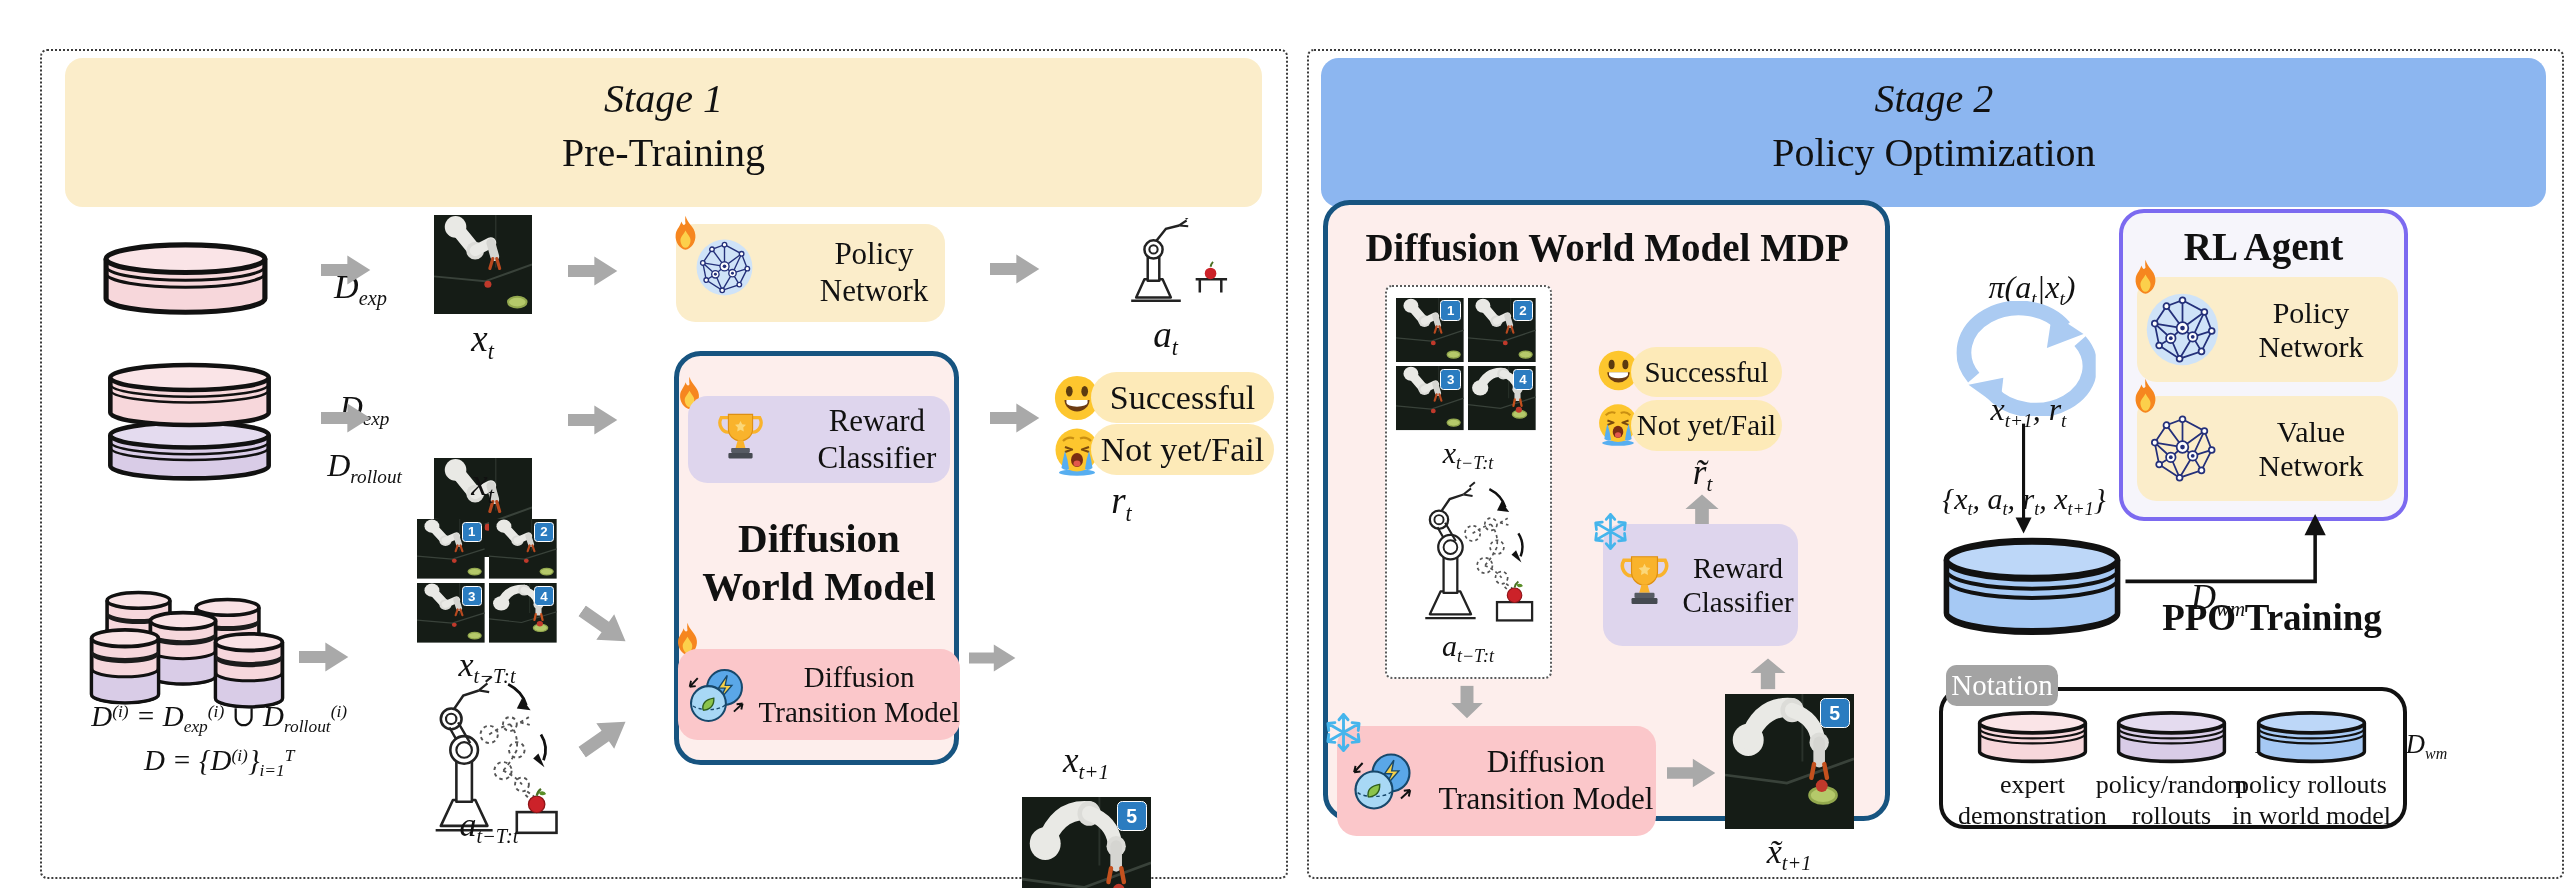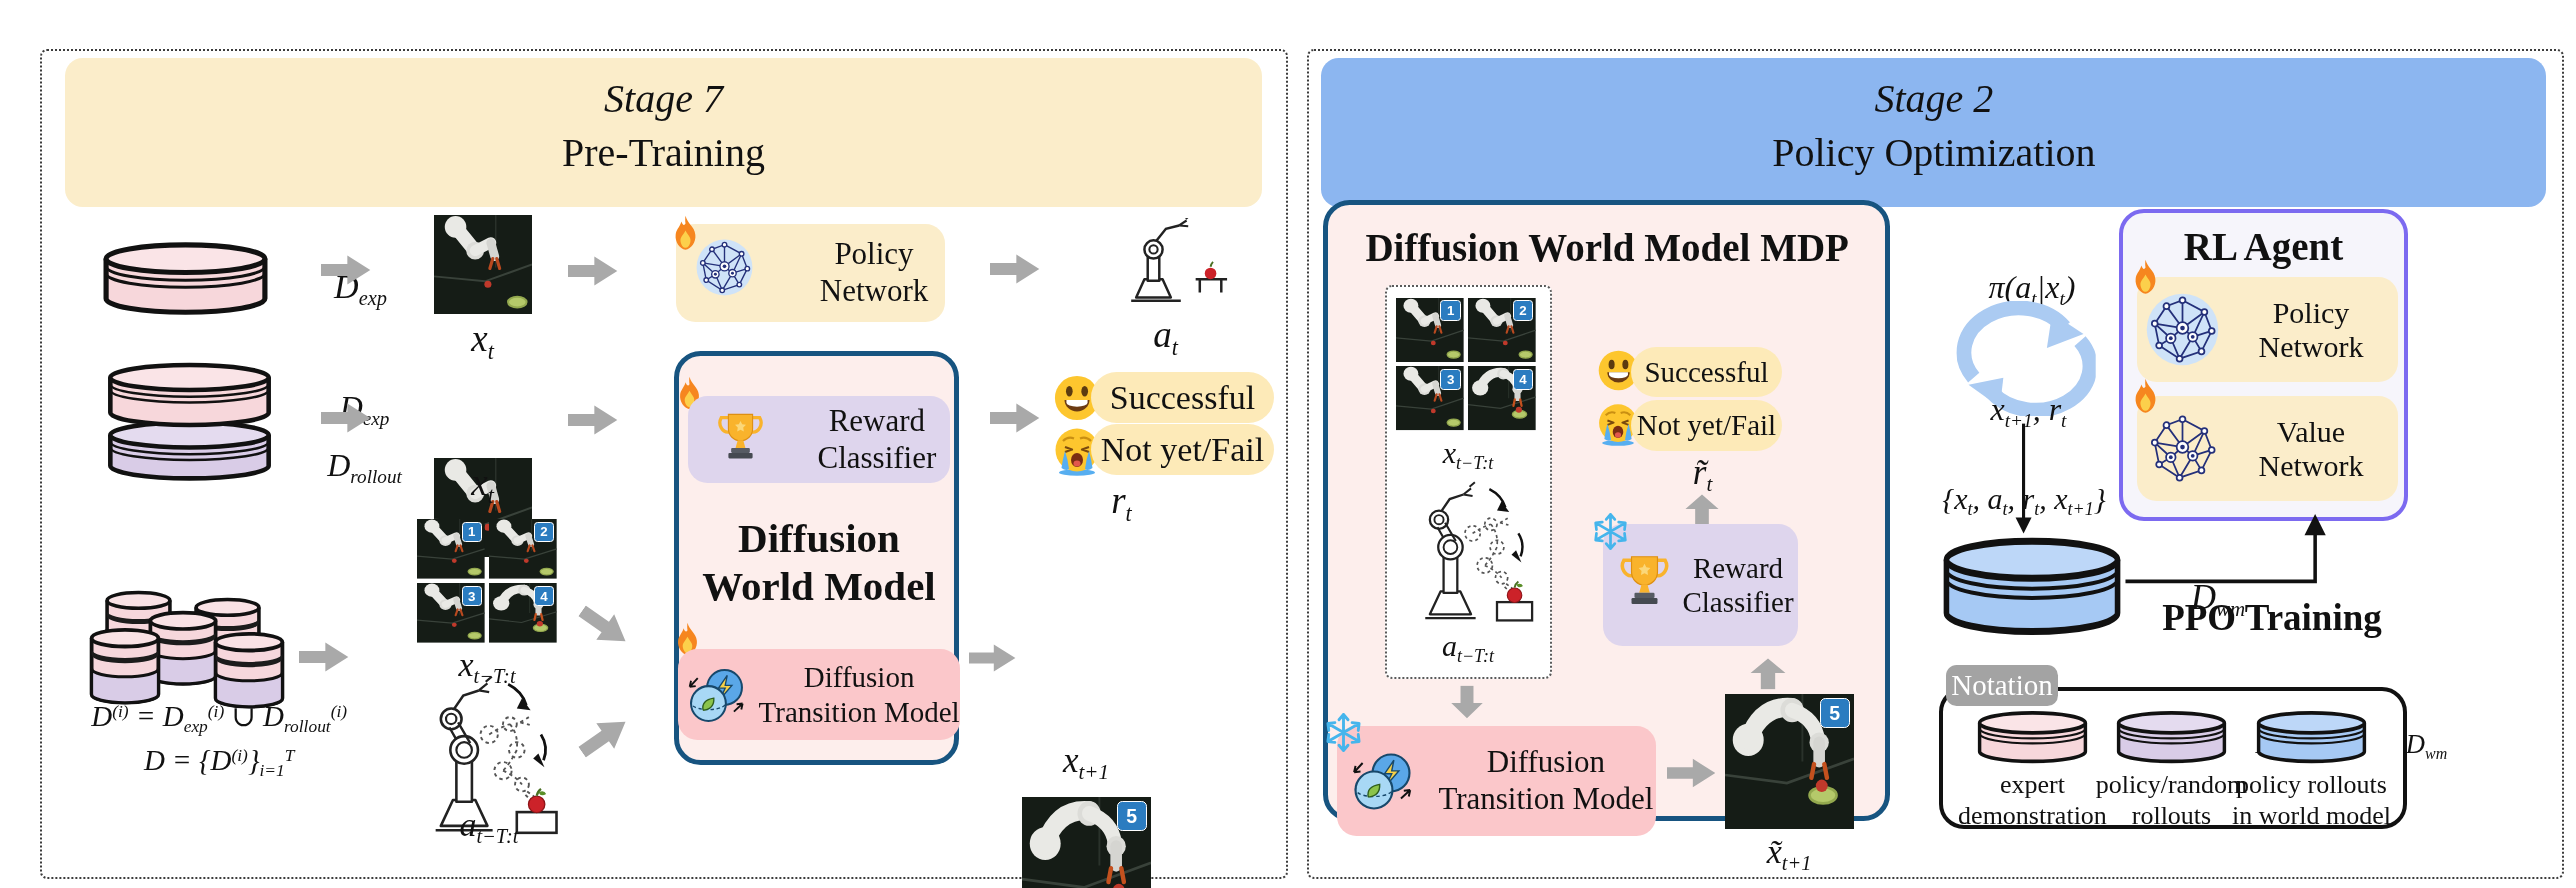--- a/index.html
+++ b/index.html
@@ -217,21 +217,21 @@
       <polygon points="110,14 146,38 104,54" fill="#abcbf2"></polygon>
       <path d="M142,46 A62,50 0 0 1 40,104" stroke="#abcbf2" stroke-width="17" fill="none"></path>
       <polygon points="54,88 14,96 50,122" fill="#abcbf2"></polygon>
     </symbol>
   </defs>
 </svg>
 
 <div class="panel" style="left:40px;top:49px;width:1244px;height:826px;">
 
   <div class="hdr" style="left:23px;top:7px;width:1197px;height:135px;background:#fbedca;">
-    <div class="l1">Stage 7</div>
+    <div class="l1">Stage 1</div>
     <div class="l2">Pre-Training</div>
   </div>
 
   <div class="abs" style="left:56px;top:187px;width:175px;height:82px;">
     <svg width="175" height="82" viewBox="0 0 200 95">
         <use href="#cyl" style="--cb:#f7d7db;--ct:#fae4e7"></use>
       </svg>
     <span class="cyl-label" style="top:30px;font-size:34px;">D<sub>exp</sub></span>
   </div>
   <div class="arrow" style="left:279px;top:202px;width:51px;height:34px;">

